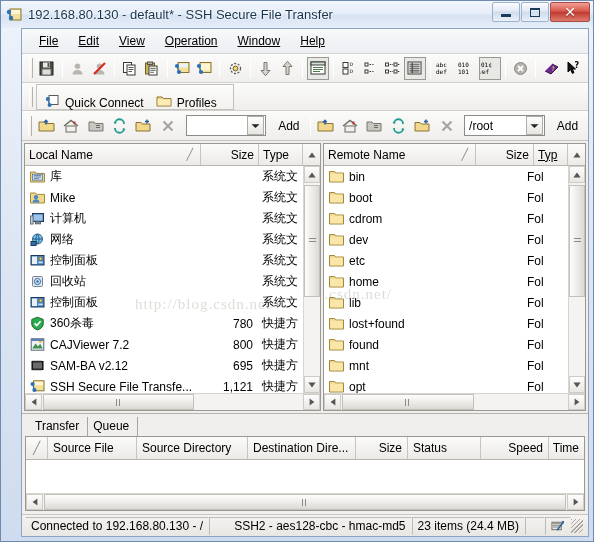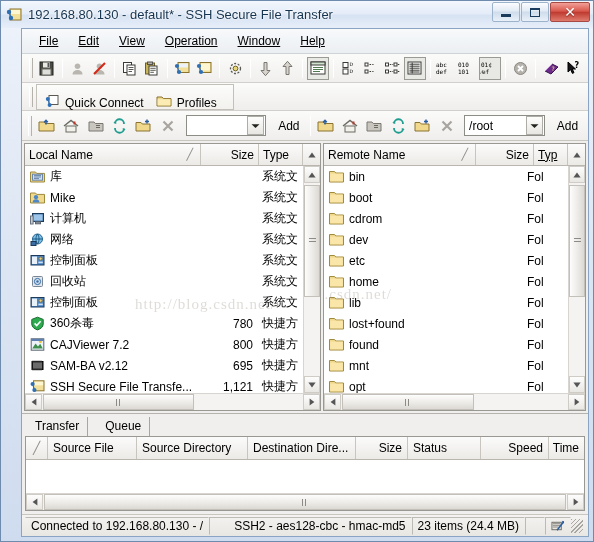--- a/index.html
+++ b/index.html
@@ -182,21 +182,21 @@
               background:linear-gradient(180deg,#fdfdfd 0%,#ebe9e5 60%,#dcd9d4 100%);
               border:1px solid #c3c0ba;
               display:flex; align-items:center; justify-content:center;}
   .hsbthumb .lines { width:6px; height:7px;
     background:repeating-linear-gradient(90deg,#8e8b86 0 1px,transparent 1px 3px);}
 
   
   .xfer { flex:0 0 101px; display:flex; flex-direction:column;
           background:#f0efed; border-top:1px solid #b6b3ae;}
   .tabstrip { height:22px; flex:0 0 22px; display:flex; align-items:flex-end;
-              padding-left:8px; gap:12px; }
+              padding-left:8px; gap:0; }
   .tab { font-size:12px; padding:2px 8px 3px 5px; color:#000;
          border-right:1px solid #a9a6a1;}
   .tab.active { font-weight:normal; }
   .xbody { flex:1 1 auto; margin:0 3px 3px 3px; border:1px solid #9a9893;
            background:#fff; display:flex; flex-direction:column; min-height:0;}
   .xhead { height:23px; flex:0 0 23px; display:flex;
            background:linear-gradient(180deg,#fbfbfb 0%,#eceae6 100%);
            border-bottom:1px solid #b9b6b0;}
   .xh { display:flex; align-items:center; font-size:12px; color:#000;
         border-right:1px solid #c8c5bf; padding:0 5px; white-space:nowrap; overflow:hidden;}

